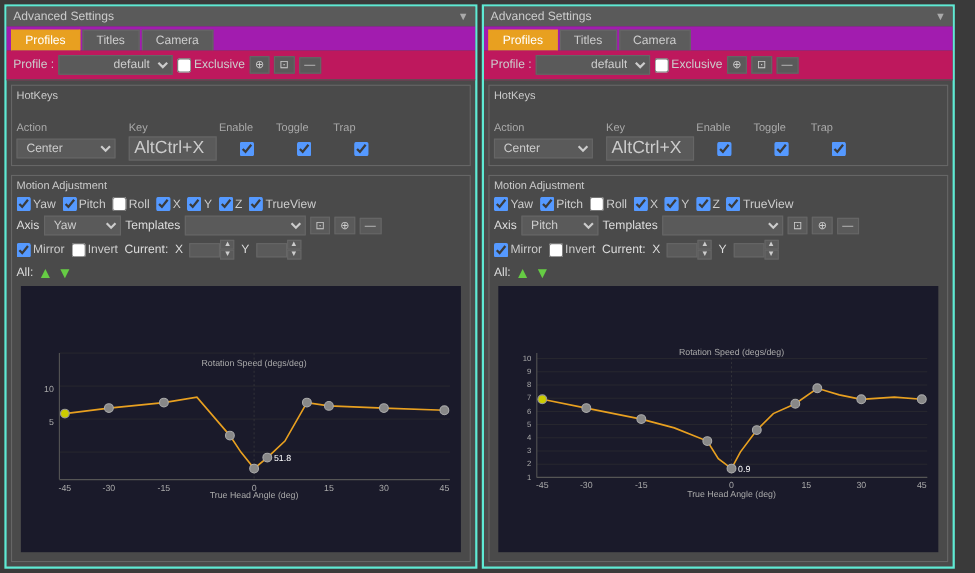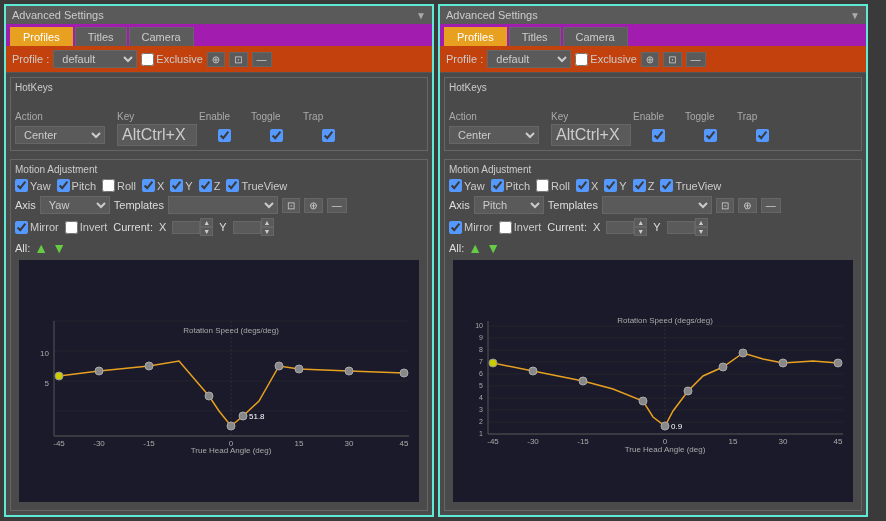--- a/index.html
+++ b/index.html
@@ -63,35 +63,36 @@
       background: #e8a020;
       color: #fff;
       border-color: #e8a020;
     }
 
     .profile-row {
       display: flex;
       align-items: center;
       gap: 4px;
       padding: 4px 6px;
-      background: #c2410c;
+      background: #be185d;
       border-bottom: 1px solid #555;
     }
 
     .profile-row label {
       color: #ccc;
     }
 
     .profile-select {
       background: #5a5a5a;
       border: 1px solid #666;
       color: #ccc;
       padding: 1px 4px;
       font-size: 11px;
-      width: 84px;
+      width: 104px;
+      text-align: right;
     }
 
     .checkbox-label {
       display: flex;
       align-items: center;
       gap: 2px;
       color: #ccc;
     }
 
     .icon-btn {

